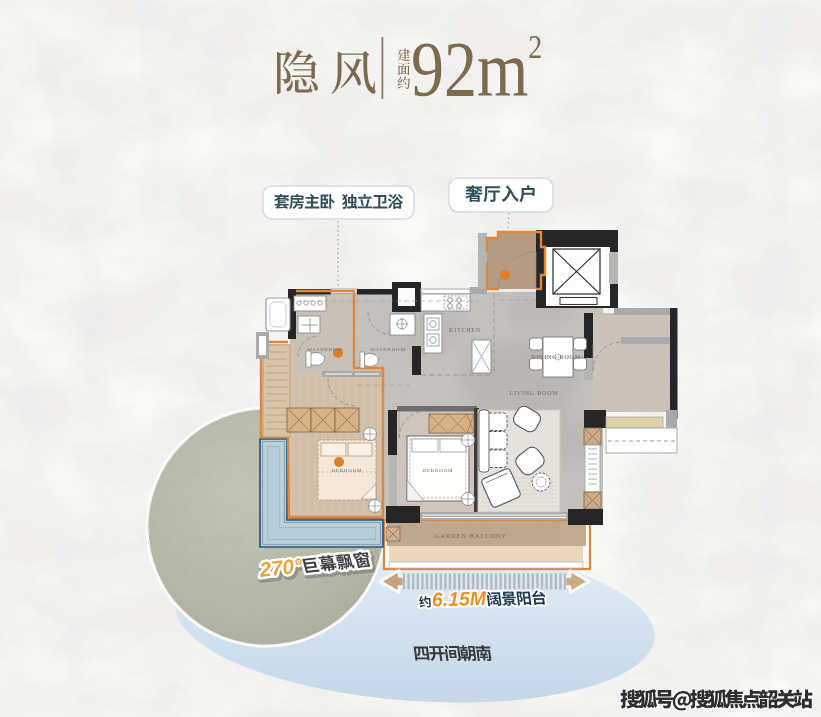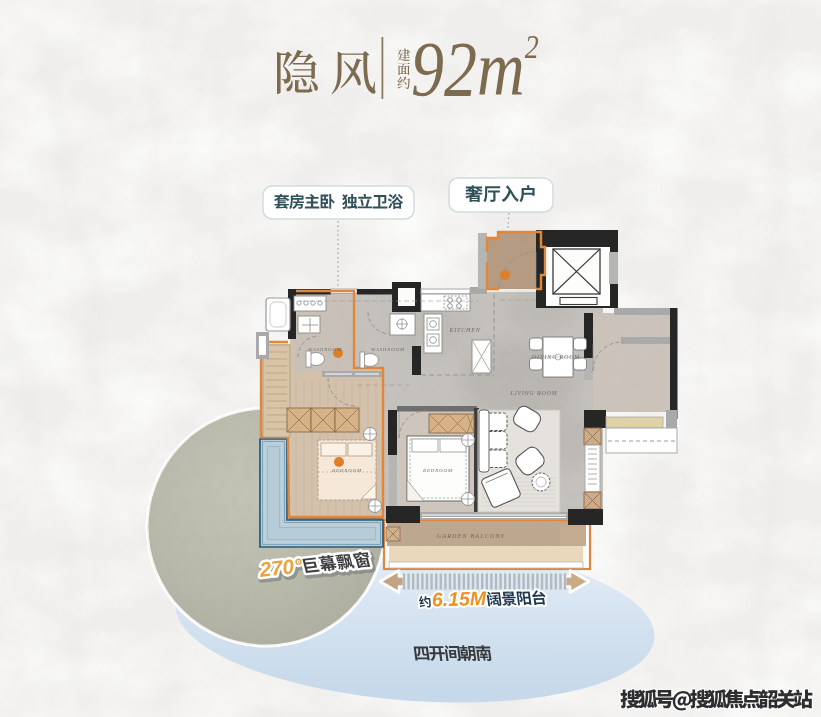--- a/index.html
+++ b/index.html
@@ -1,14 +1,14 @@
 <!DOCTYPE html>
 <html><head><meta charset="utf-8"><style>
 html,body{margin:0;padding:0;}
-.page{position:relative;width:821px;height:717px;overflow:hidden;background:#22c55e;font-family:"Liberation Sans",sans-serif;font-style:italic;}
+.page{position:relative;width:821px;height:717px;overflow:hidden;background:#22c55e;font-family:"Liberation Sans",sans-serif;}
 </style></head><body>
 <div class="page">
 <svg width="821" height="717" viewBox="0 0 821 717">
 <defs>
 <filter id="blur8" x="-40%" y="-40%" width="180%" height="180%">
           <feGaussianBlur stdDeviation="8"></feGaussianBlur>
         </filter>
 <filter id="blur14" x="-40%" y="-40%" width="180%" height="180%">
           <feGaussianBlur stdDeviation="14"></feGaussianBlur>
         </filter>

